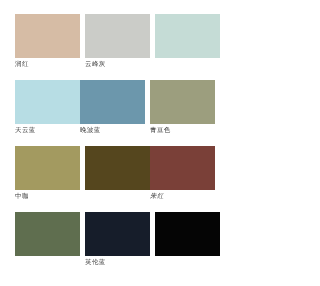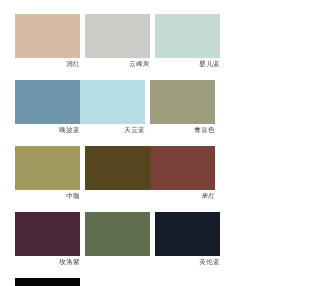--- a/index.html
+++ b/index.html
@@ -36,21 +36,21 @@
   }
   .swatch-chip {
     width: 65px;
     height: 44px;
     display: block;
     box-sizing: border-box;
   }
   .swatch-label {
     display: block;
     width: 100%;
-    text-align: right;
+    text-align: left;
     font-size: 6.5px;
     line-height: 13px;
     color: #3a3a3a;
     letter-spacing: 0.4px;
     white-space: nowrap;
     overflow: hidden;
   }
 </style>
 </head>
 <body>
@@ -59,50 +59,45 @@
     <div class="swatch-cell">
       <span class="swatch-chip" style="background-color: rgb(214, 188, 165);"></span>
       <span class="swatch-label" style="color: rgb(58, 58, 58);">润红</span>
     </div>
     <div class="swatch-cell">
       <span class="swatch-chip" style="background-color: rgb(203, 204, 200);"></span>
       <span class="swatch-label" style="color: rgb(58, 58, 58);">云峰灰</span>
     </div>
     <div class="swatch-cell">
       <span class="swatch-chip" style="background-color: rgb(197, 220, 214);"></span>
-      <span class="swatch-label" style="color: rgb(58, 58, 58);">婴儿蓝</span>
+    </div>
+    <div class="swatch-cell">
+      <span class="swatch-chip" style="background-color: rgb(183, 221, 228);"></span>
+      <span class="swatch-label" style="color: rgb(58, 58, 58);">天云蓝</span>
     </div>
     <div class="swatch-cell">
       <span class="swatch-chip" style="background-color: rgb(108, 151, 172);"></span>
       <span class="swatch-label" style="color: rgb(58, 58, 58);">晚波蓝</span>
-    </div>
-    <div class="swatch-cell">
-      <span class="swatch-chip" style="background-color: rgb(183, 221, 228);"></span>
-      <span class="swatch-label" style="color: rgb(58, 58, 58);">天云蓝</span>
     </div>
     <div class="swatch-cell">
       <span class="swatch-chip" style="background-color: rgb(156, 158, 126);"></span>
       <span class="swatch-label" style="color: rgb(58, 58, 58);">青豆色</span>
     </div>
     <div class="swatch-cell">
       <span class="swatch-chip" style="background-color: rgb(163, 154, 96);"></span>
       <span class="swatch-label" style="color: rgb(58, 58, 58);">中咖</span>
     </div>
     <div class="swatch-cell">
       <span class="swatch-chip" style="background-color: rgb(85, 70, 30);"></span>
     </div>
     <div class="swatch-cell">
       <span class="swatch-chip" style="background-color: rgb(122, 64, 56);"></span>
       <span class="swatch-label" style="color: rgb(58, 58, 58); font-style: italic;">朱红</span>
     </div>
     <div class="swatch-cell">
-      <span class="swatch-chip" style="background-color: rgb(75, 38, 57);"></span>
-      <span class="swatch-label" style="color: rgb(58, 58, 58);">玫洛紫</span>
-    </div>
-    <div class="swatch-cell">
       <span class="swatch-chip" style="background-color: rgb(95, 110, 79);"></span>
     </div>
     <div class="swatch-cell">
       <span class="swatch-chip" style="background-color: rgb(22, 29, 42);"></span>
       <span class="swatch-label" style="color: rgb(58, 58, 58);">英伦蓝</span>
     </div>
     <div class="swatch-cell">
       <span class="swatch-chip" style="background-color: rgb(5, 5, 5);"></span>
     </div>
   </div>

